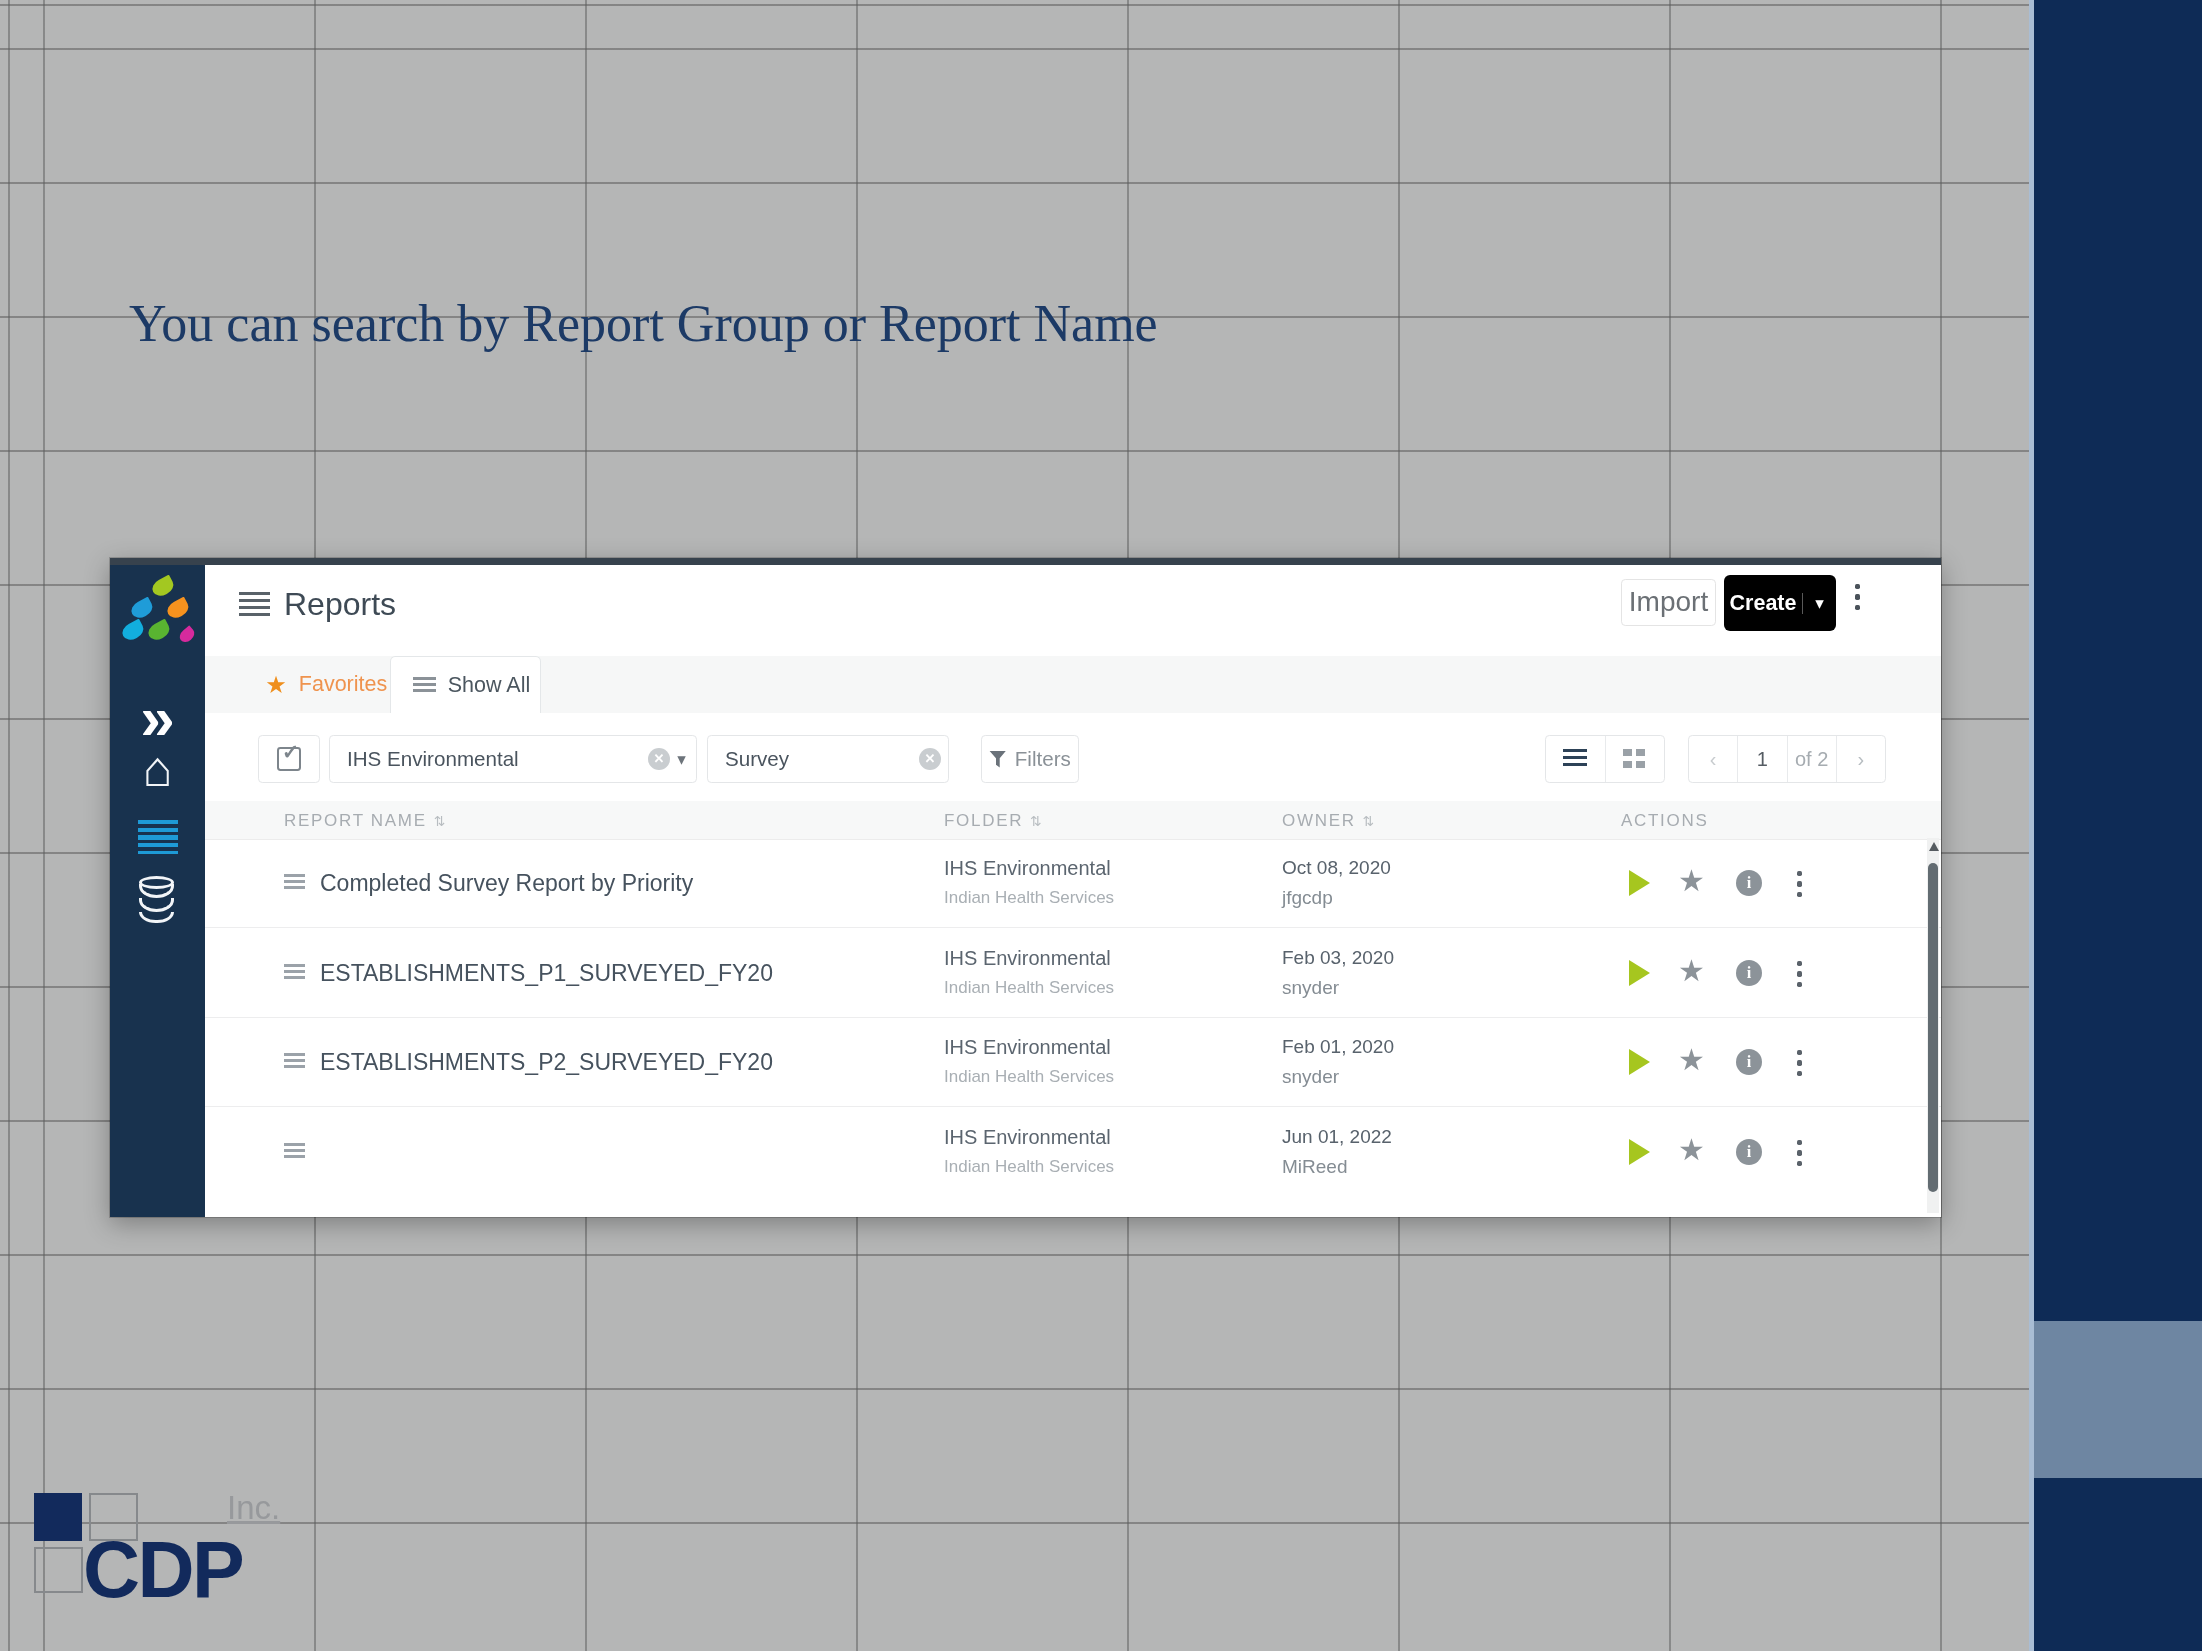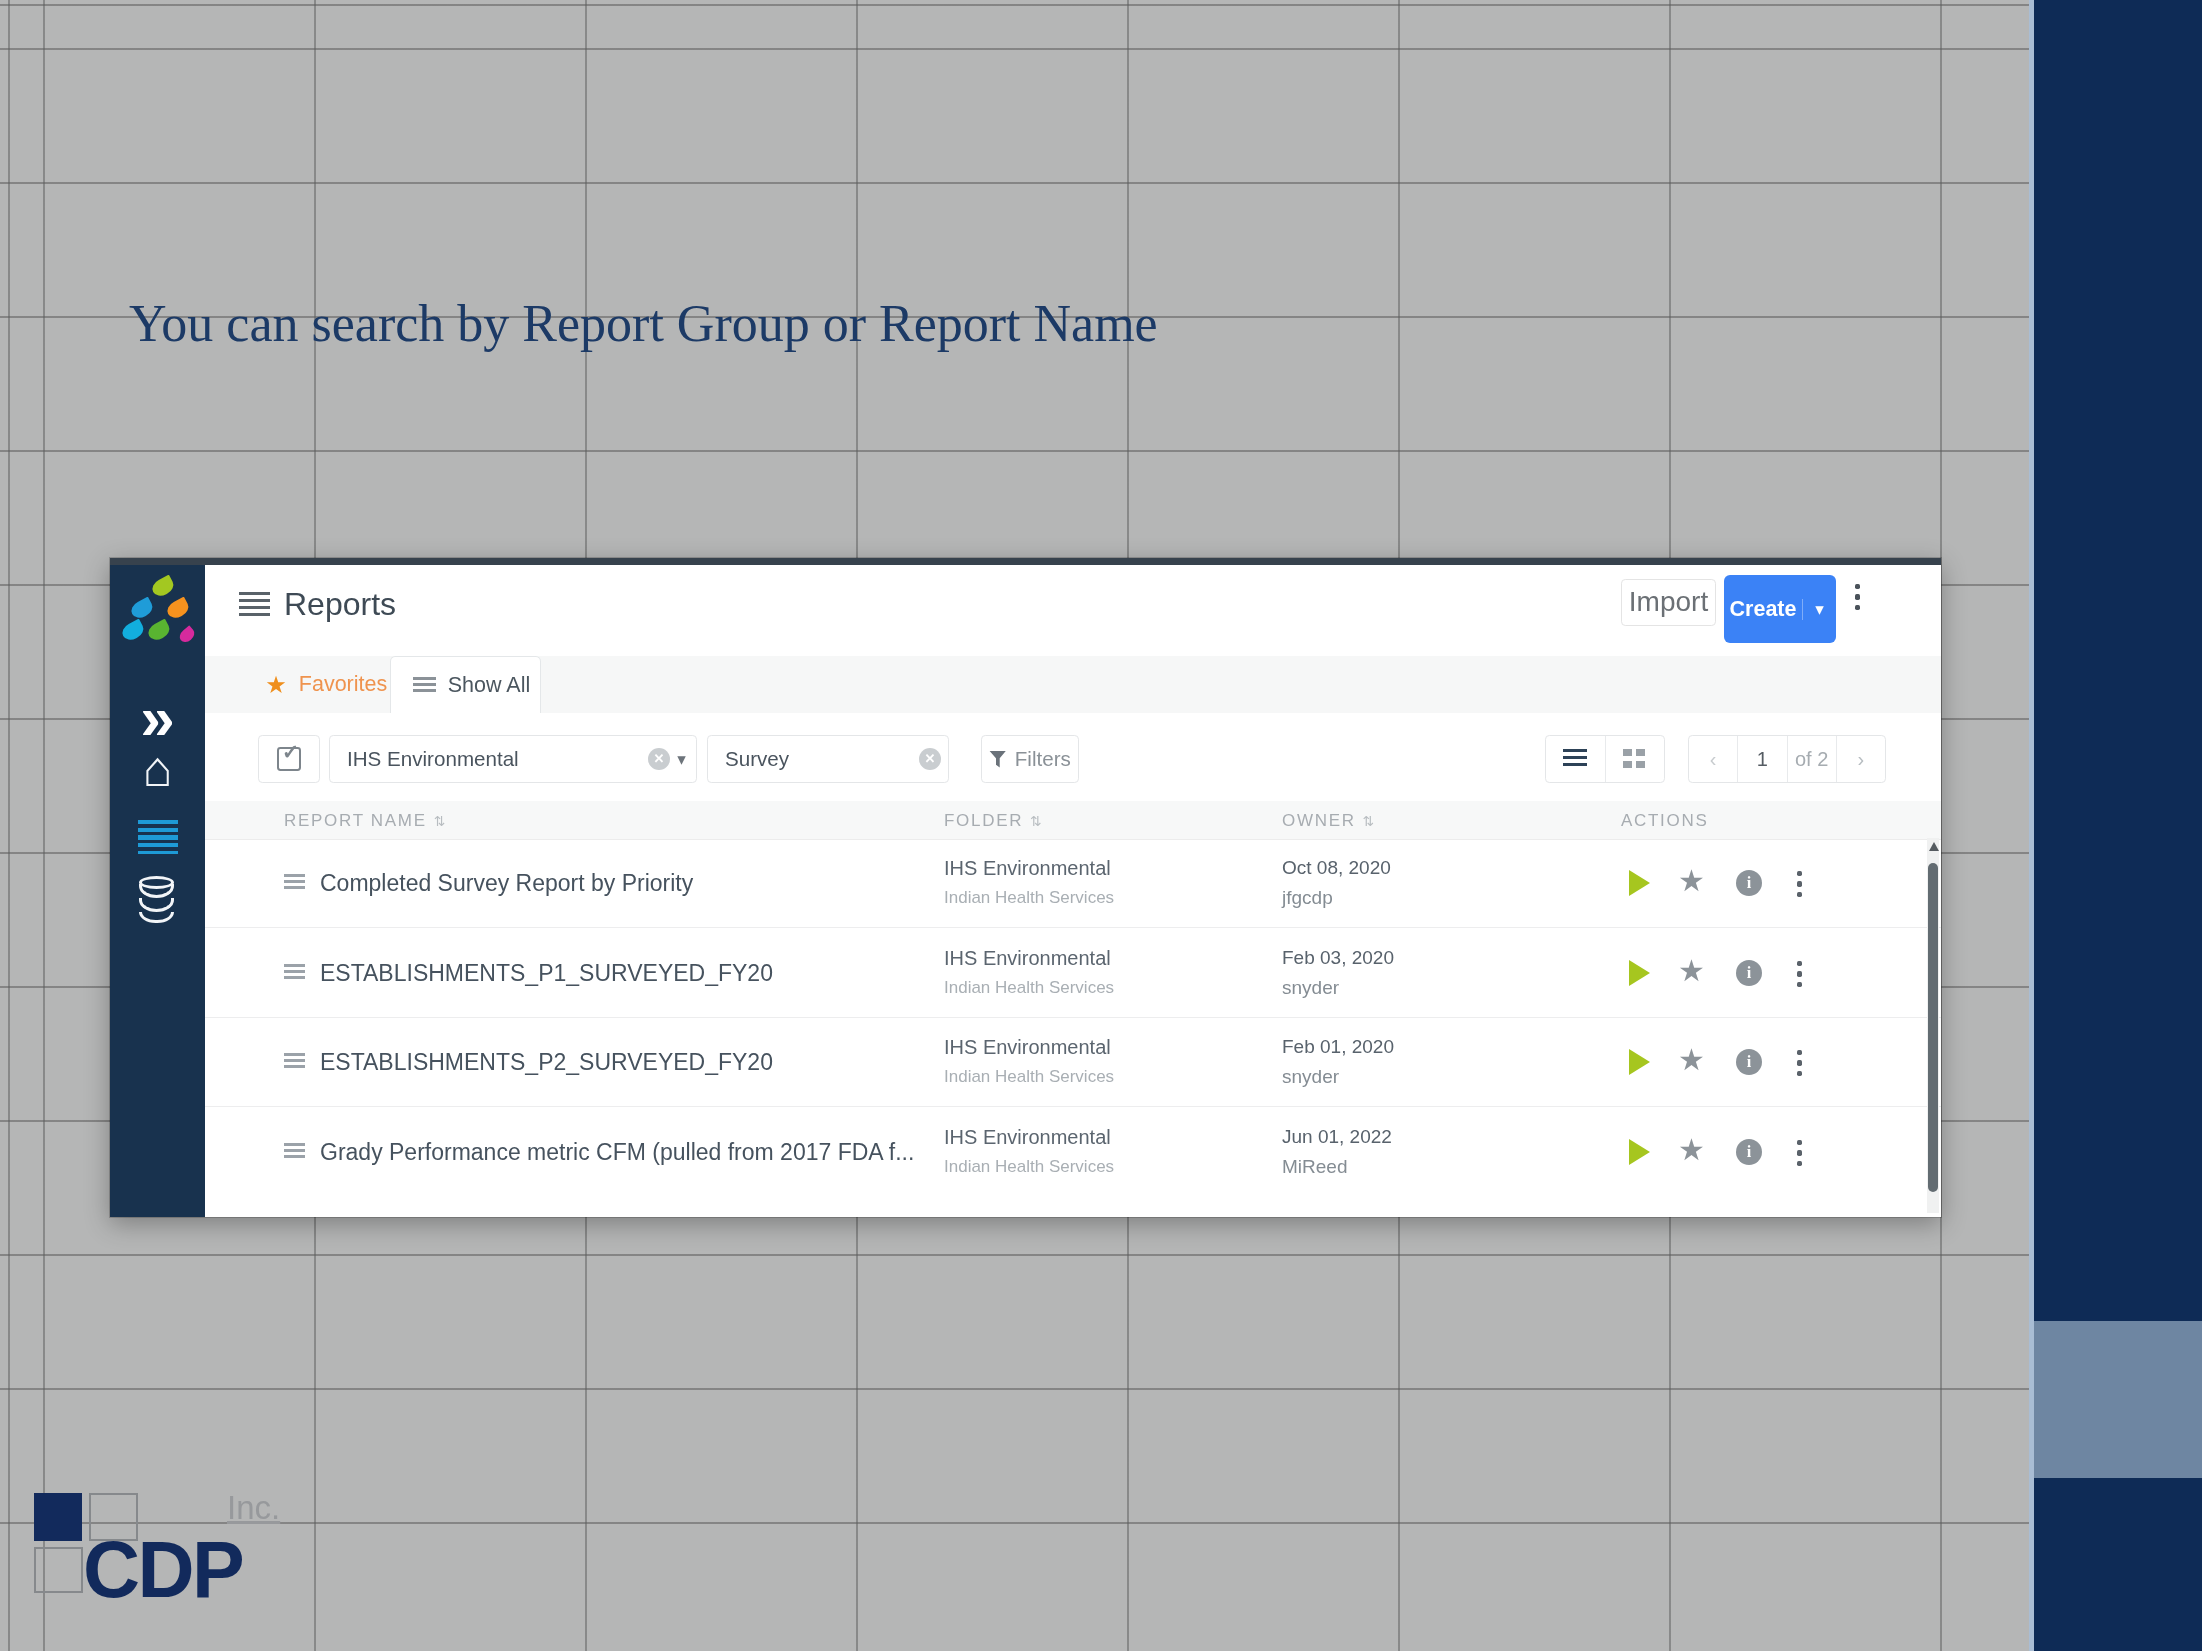--- a/index.html
+++ b/index.html
@@ -35,21 +35,21 @@
   .db{left:29px;top:311px;width:36px;height:46px;}
   .db span{position:absolute;left:0;width:29px;border:3.4px solid #f2f5f8;}
   .db .e1{top:0;height:6.9px;border-radius:50%;}
   .db .e2{top:8.6px;height:10.3px;border-top:none;border-radius:0 0 50% 50%/0 0 90% 90%;}
   .db .e3{top:22.4px;height:10.3px;border-top:none;border-radius:0 0 50% 50%/0 0 90% 90%;}
   .db .e4{top:36px;height:8.6px;border-top:none;border-radius:0 0 50% 50%/0 0 100% 100%;}
   
   .rep-ico{left:129px;top:34px;width:31px;height:24px;background:repeating-linear-gradient(to bottom,#596269 0 3.4px,transparent 3.4px 6.9px);}
   .rep-title{left:174px;top:27.5px;font-size:32px;color:#3e4a55;font-weight:500;}
   .btn-import{left:1511px;top:20.6px;width:93px;height:45px;background:#fff;border:1.7px solid #e4e4e4;border-radius:4.3px;color:#6b7075;font-size:28px;text-align:center;line-height:43px;}
-  .btn-create{left:1614px;top:17px;width:112px;height:68px;background:#3b82f6;border-radius:6px;color:#fff;display:flex;align-items:center;}
+  .btn-create{left:1614px;top:17px;width:112px;height:56px;background:#000000;border-radius:6px;color:#fff;display:flex;align-items:center;}
   .btn-create .lbl{flex:1;text-align:center;font-size:21.5px;font-weight:bold;}
   .btn-create .car{width:33px;text-align:center;font-size:17px;border-left:0.9px solid rgba(255,255,255,.35);}
   .kebab{display:flex;flex-direction:column;gap:5.2px;align-items:center;}
   .kebab i{width:5.2px;height:5.2px;border-radius:1.7px;background:#4a525a;display:block;}
   .hdr-kebab{left:1745px;top:26px;}
   
   .tabstrip{left:95px;top:98px;width:1736px;height:57px;background:#f6f7f7;}
   .tab-fav{left:145px;top:98px;width:138px;height:57px;display:flex;align-items:center;gap:12px;padding-left:10.3px;}
   .tab-fav .star{color:#ef8f1d;font-size:24px;}
   .tab-fav .txt{color:#ef934e;font-size:21.5px;}
@@ -265,21 +265,20 @@
       <span class="act-star">★</span>
       <span class="info">i</span>
       <span class="kebab row-kebab">
           <i></i>
           <i></i>
           <i></i>
         </span>
     </div>
     <div class="abs trow" style="top:549px;border-bottom:none;">
       <span class="row-ico"></span>
-      <span class="r-name">Grady Performance metric CFM (pulled from 2017 FDA f...</span>
       <span class="r-folder">
           <div>IHS Environmental</div>
           <div class="sub">Indian Health Services</div>
         </span>
       <span class="r-owner">
           <div>Jun 01, 2022</div>
           <div class="sub">MiReed</div>
         </span>
       <span class="play"></span>
       <span class="act-star">★</span>

